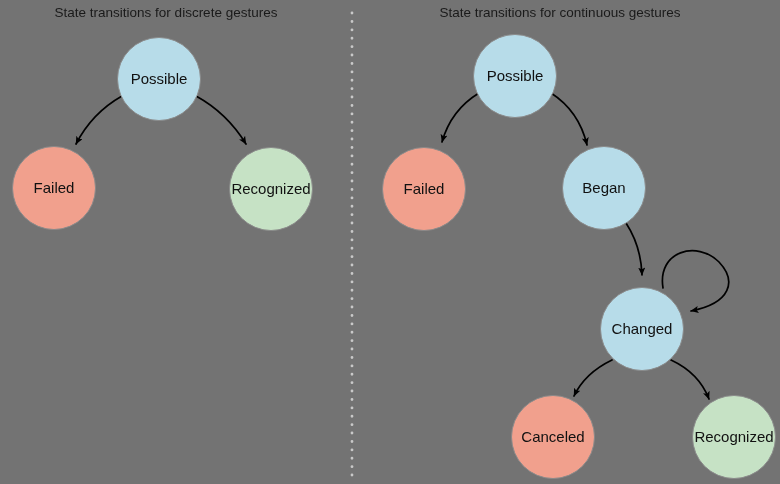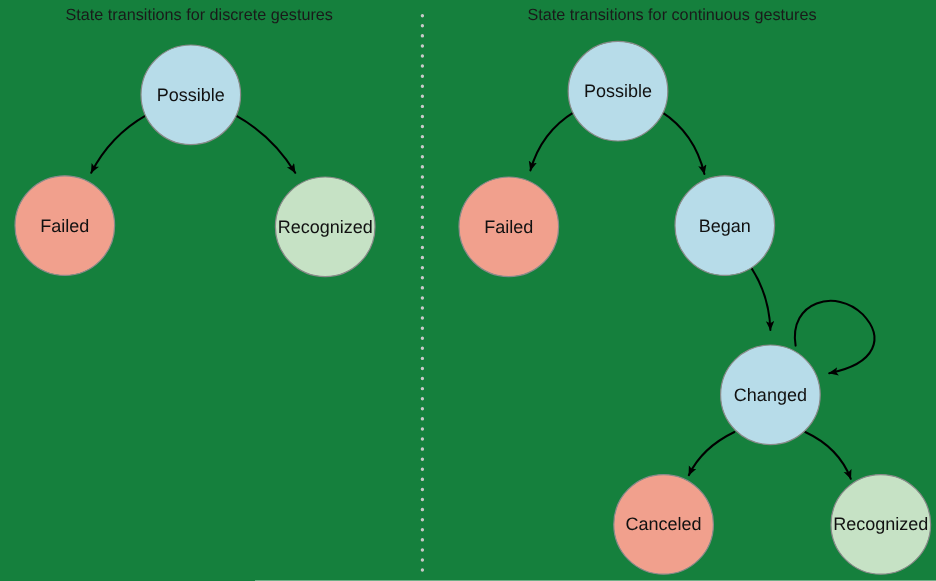--- a/index.html
+++ b/index.html
@@ -5,21 +5,21 @@
   html, body {
     margin: 0;
     padding: 0;
     background: #ffffff;
     font-family: "Liberation Sans", sans-serif;
   }
   .stage {
     position: relative;
     width: 780px;
     height: 484px;
-    background: #15803d;
+    background: #737373;
     overflow: hidden;
   }
   svg { display: block; }
   .node {
     stroke: #8a8a8a;
     stroke-width: 1;
   }
   .node-label {
     font-family: "Liberation Sans", sans-serif;
     font-size: 15px;

